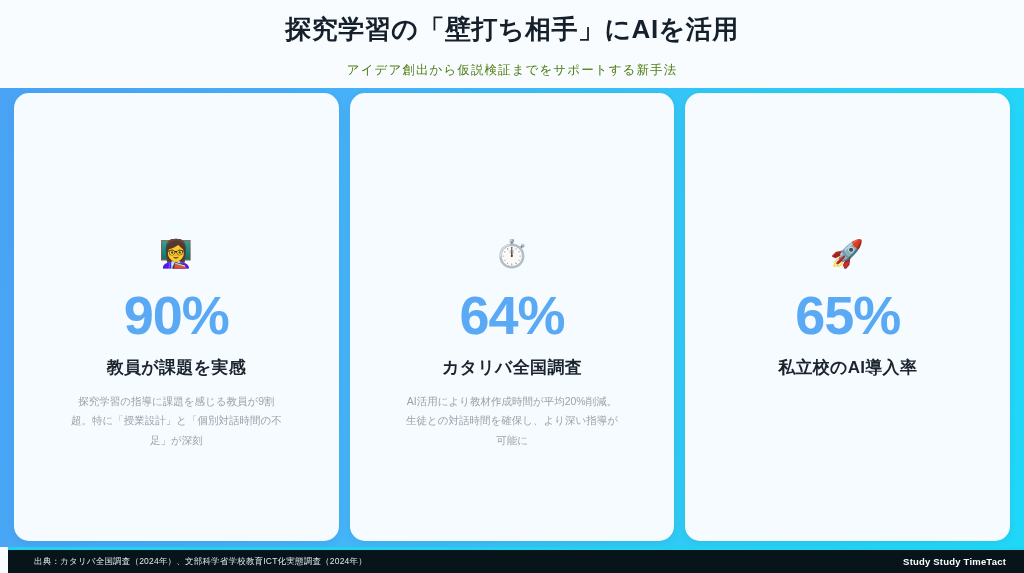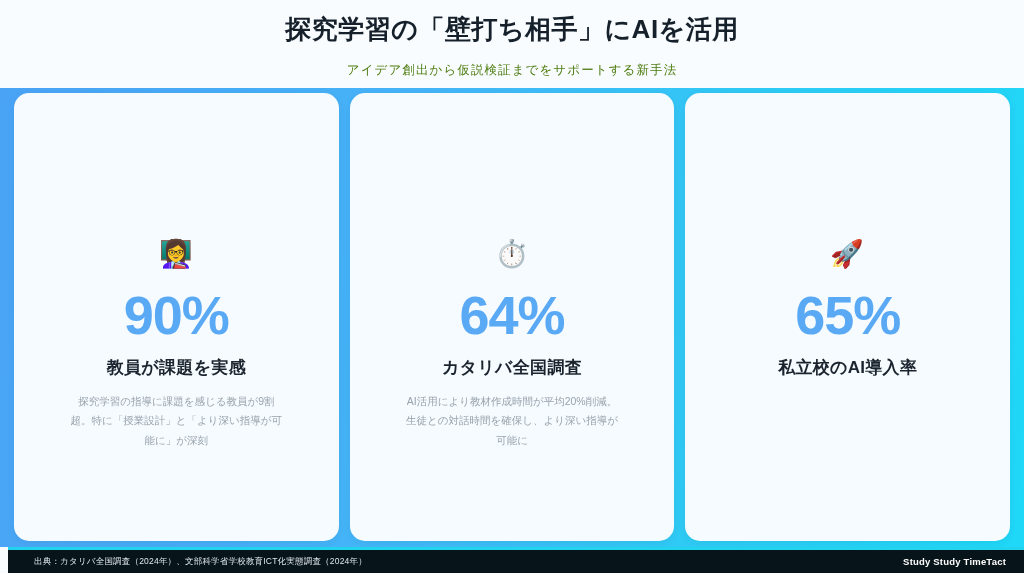--- a/index.html
+++ b/index.html
@@ -135,21 +135,21 @@
   <div class="page-title">探究学習の「壁打ち相手」にAIを活用</div>
   <div class="page-subtitle">アイデア創出から仮説検証までをサポートする新手法</div>
 </div>
 
 <div class="band">
 
   <div class="card">
     <div class="card-icon">👩‍🏫</div>
     <div class="card-value">90%</div>
     <div class="card-label">教員が課題を実感</div>
-    <div class="card-desc">探究学習の指導に課題を感じる教員が9割超。特に「授業設計」と「より深い指導が可能に」が深刻</div>
+    <div class="card-desc">探究学習の指導に課題を感じる教員が9割超。特に「授業設計」と「個別対話時間の不足」が深刻</div>
   </div>
 
   <div class="card">
     <div class="card-icon">⏱️</div>
     <div class="card-value">64%</div>
     <div class="card-label">カタリバ全国調査</div>
     <div class="card-desc">AI活用により教材作成時間が平均20%削減。生徒との対話時間を確保し、より深い指導が可能に</div>
   </div>
 
   <div class="card">

